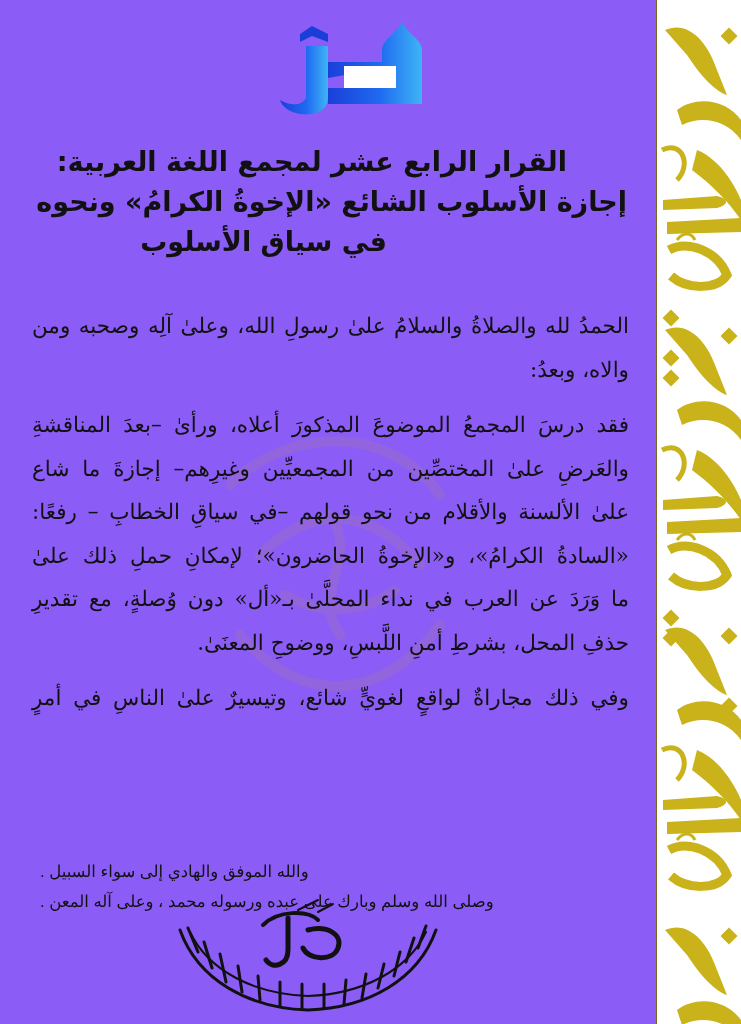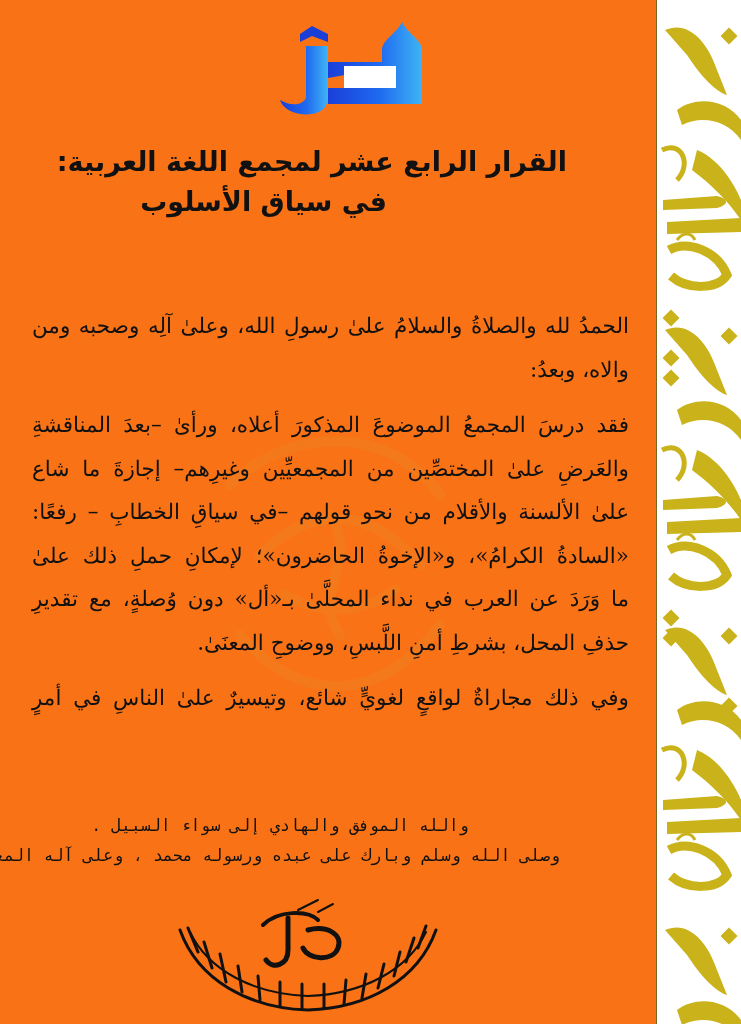--- a/index.html
+++ b/index.html
@@ -13,21 +13,21 @@
       position: relative;
       overflow: hidden;
       font-family: "DejaVu Serif", serif;
       color: #111111;
     }
     .page {
       position: absolute;
       left: 0; top: 0;
       width: 657px;
       height: 1024px;
-      background: #f97316;
+      background: #8b5cf6;
     }
     
     .logo {
       position: absolute;
       left: 272px;
       top: 12px;
       width: 160px;
       height: 110px;
     }
     
@@ -71,24 +71,24 @@
     }
     .body-text .line.short {
       text-align-last: right;
     }
 
     
     .closing {
       position: absolute;
       left: 40px;
       width: 520px;
-      top: 812px;
+      top: 856px;
       direction: rtl;
-      text-align: center;
-      font-family: Liberation Mono, monospace;
+      text-align: left;
+      font-family: Liberation Sans, sans-serif;
       font-size: 16.5px;
       line-height: 30px;
       color: #111;
     }
     .closing .c-line { display: block; white-space: nowrap; }
     .closing .c1 { padding-right: 40px; }
 
     
     .seal {
       position: absolute;
@@ -154,20 +154,21 @@
     <path d="M28 22 L40 14 L56 22 L56 30 L40 24 L28 30 Z" fill="#1a3fd8"></path>
 
     <path d="M34 34 L56 34 L56 84 C 56 98, 46 104, 28 102 C 16 100, 10 94, 8 88 C 18 94, 30 94, 34 86 Z" fill="url(#lg)"></path>
 
     <path d="M56 50 L110 50 L110 38 C 110 28, 124 22, 130 10 C 136 22, 150 28, 150 38 L150 92 L56 92 L56 76 L124 76 L124 54 L56 66 Z" fill="url(#lg)"></path>
     <rect x="72" y="54" width="52" height="22" fill="#ffffff"></rect>
   </svg>
 
   <div class="headings">
     <span class="h-line h1">القرار الرابع عشر لمجمع اللغة العربية:</span>
+    <span class="h-line h2">إجازة الأسلوب الشائع «الإخوةُ الكرامُ» ونحوه</span>
     <span class="h-line h3">في سياق الأسلوب</span>
   </div>
 
   <div class="body-text">
     <p>
       <span class="line">الحمدُ لله والصلاةُ والسلامُ علىٰ رسولِ الله، وعلىٰ آلِه وصحبه ومن</span>
       <span class="line short">والاه، وبعدُ:</span>
     </p>
     <p>
       <span class="line">فقد درسَ المجمعُ الموضوعَ المذكورَ أعلاه، ورأىٰ –بعدَ المناقشةِ</span>

